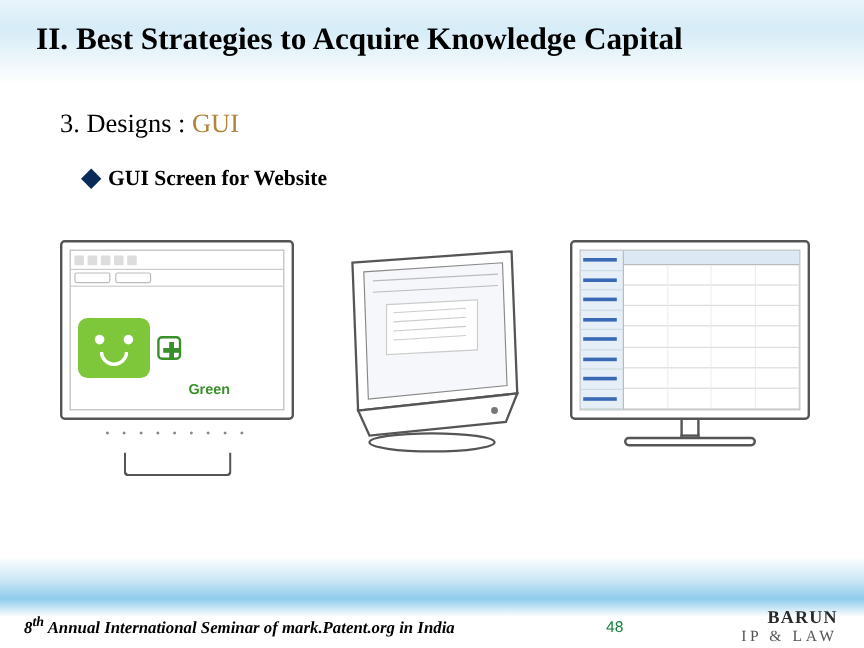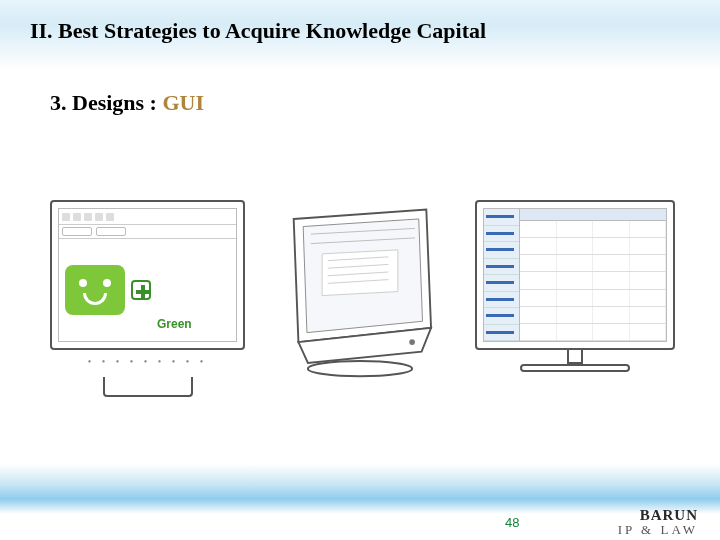--- a/index.html
+++ b/index.html
@@ -8,25 +8,25 @@
     position: relative;
     width: 720px; height: 540px;
     background: #ffffff;
   }
   .top-band {
     position: absolute; top: 0; left: 0; width: 720px; height: 70px;
     background: linear-gradient(to bottom, #e8f4fb 0%, #d6ecf7 35%, #ffffff 100%);
   }
   .title {
     position: absolute; top: 18px; left: 30px; width: 660px;
-    font-size: 22px; font-weight: bold; color: #000;
+    font-size: 26px; font-weight: bold; color: #000;
   }
   .subtitle {
     position: absolute; top: 90px; left: 50px;
-    font-size: 22px; font-weight: bold; color: #000;
+    font-size: 22px; font-weight: normal; color: #000;
   }
   .subtitle .acc { color: #b0843a; }
   .bullet-row {
     position: absolute; top: 138px; left: 70px;
     display: flex; align-items: center; gap: 8px;
   }
   .bullet-row .dia {
     width: 12px; height: 12px; background: #0a2b5a;
     transform: rotate(45deg);
   }
@@ -123,20 +123,24 @@
 
 <div class="slide">
   <div class="top-band"></div>
 
   <div class="title">II. Best Strategies to  Acquire Knowledge Capital</div>
 
   <div class="subtitle">
     <span>3. Designs : </span><span class="acc">GUI</span>
   </div>
 
+  <div class="bullet-row">
+    <div class="dia"></div>
+    <div class="text">GUI Screen for Website</div>
+  </div>
 
   <div class="figures">
 
     <div class="monitor-wrap">
       <div class="m1">
         <div class="bezel">
           <div class="screen">
             <div class="toolbar">
               <div class="t"></div>
                 <div class="t"></div>
@@ -261,19 +265,22 @@
         <div class="standpost"></div>
         <div class="base"></div>
       </div>
     </div>
 
   </div>
 
   <div class="bottom-band"></div>
 
   <div class="footer">
+    <div class="ftext">
+      <span>8</span><sup>th</sup><span> Annual International Seminar of mark.Patent.org in India</span>
+    </div>
     <div class="pg">48</div>
     <div class="brand">
       <div class="b1">BARUN</div>
       <div class="b2">IP &amp; LAW</div>
     </div>
   </div>
 </div>
 
 </body></html>

